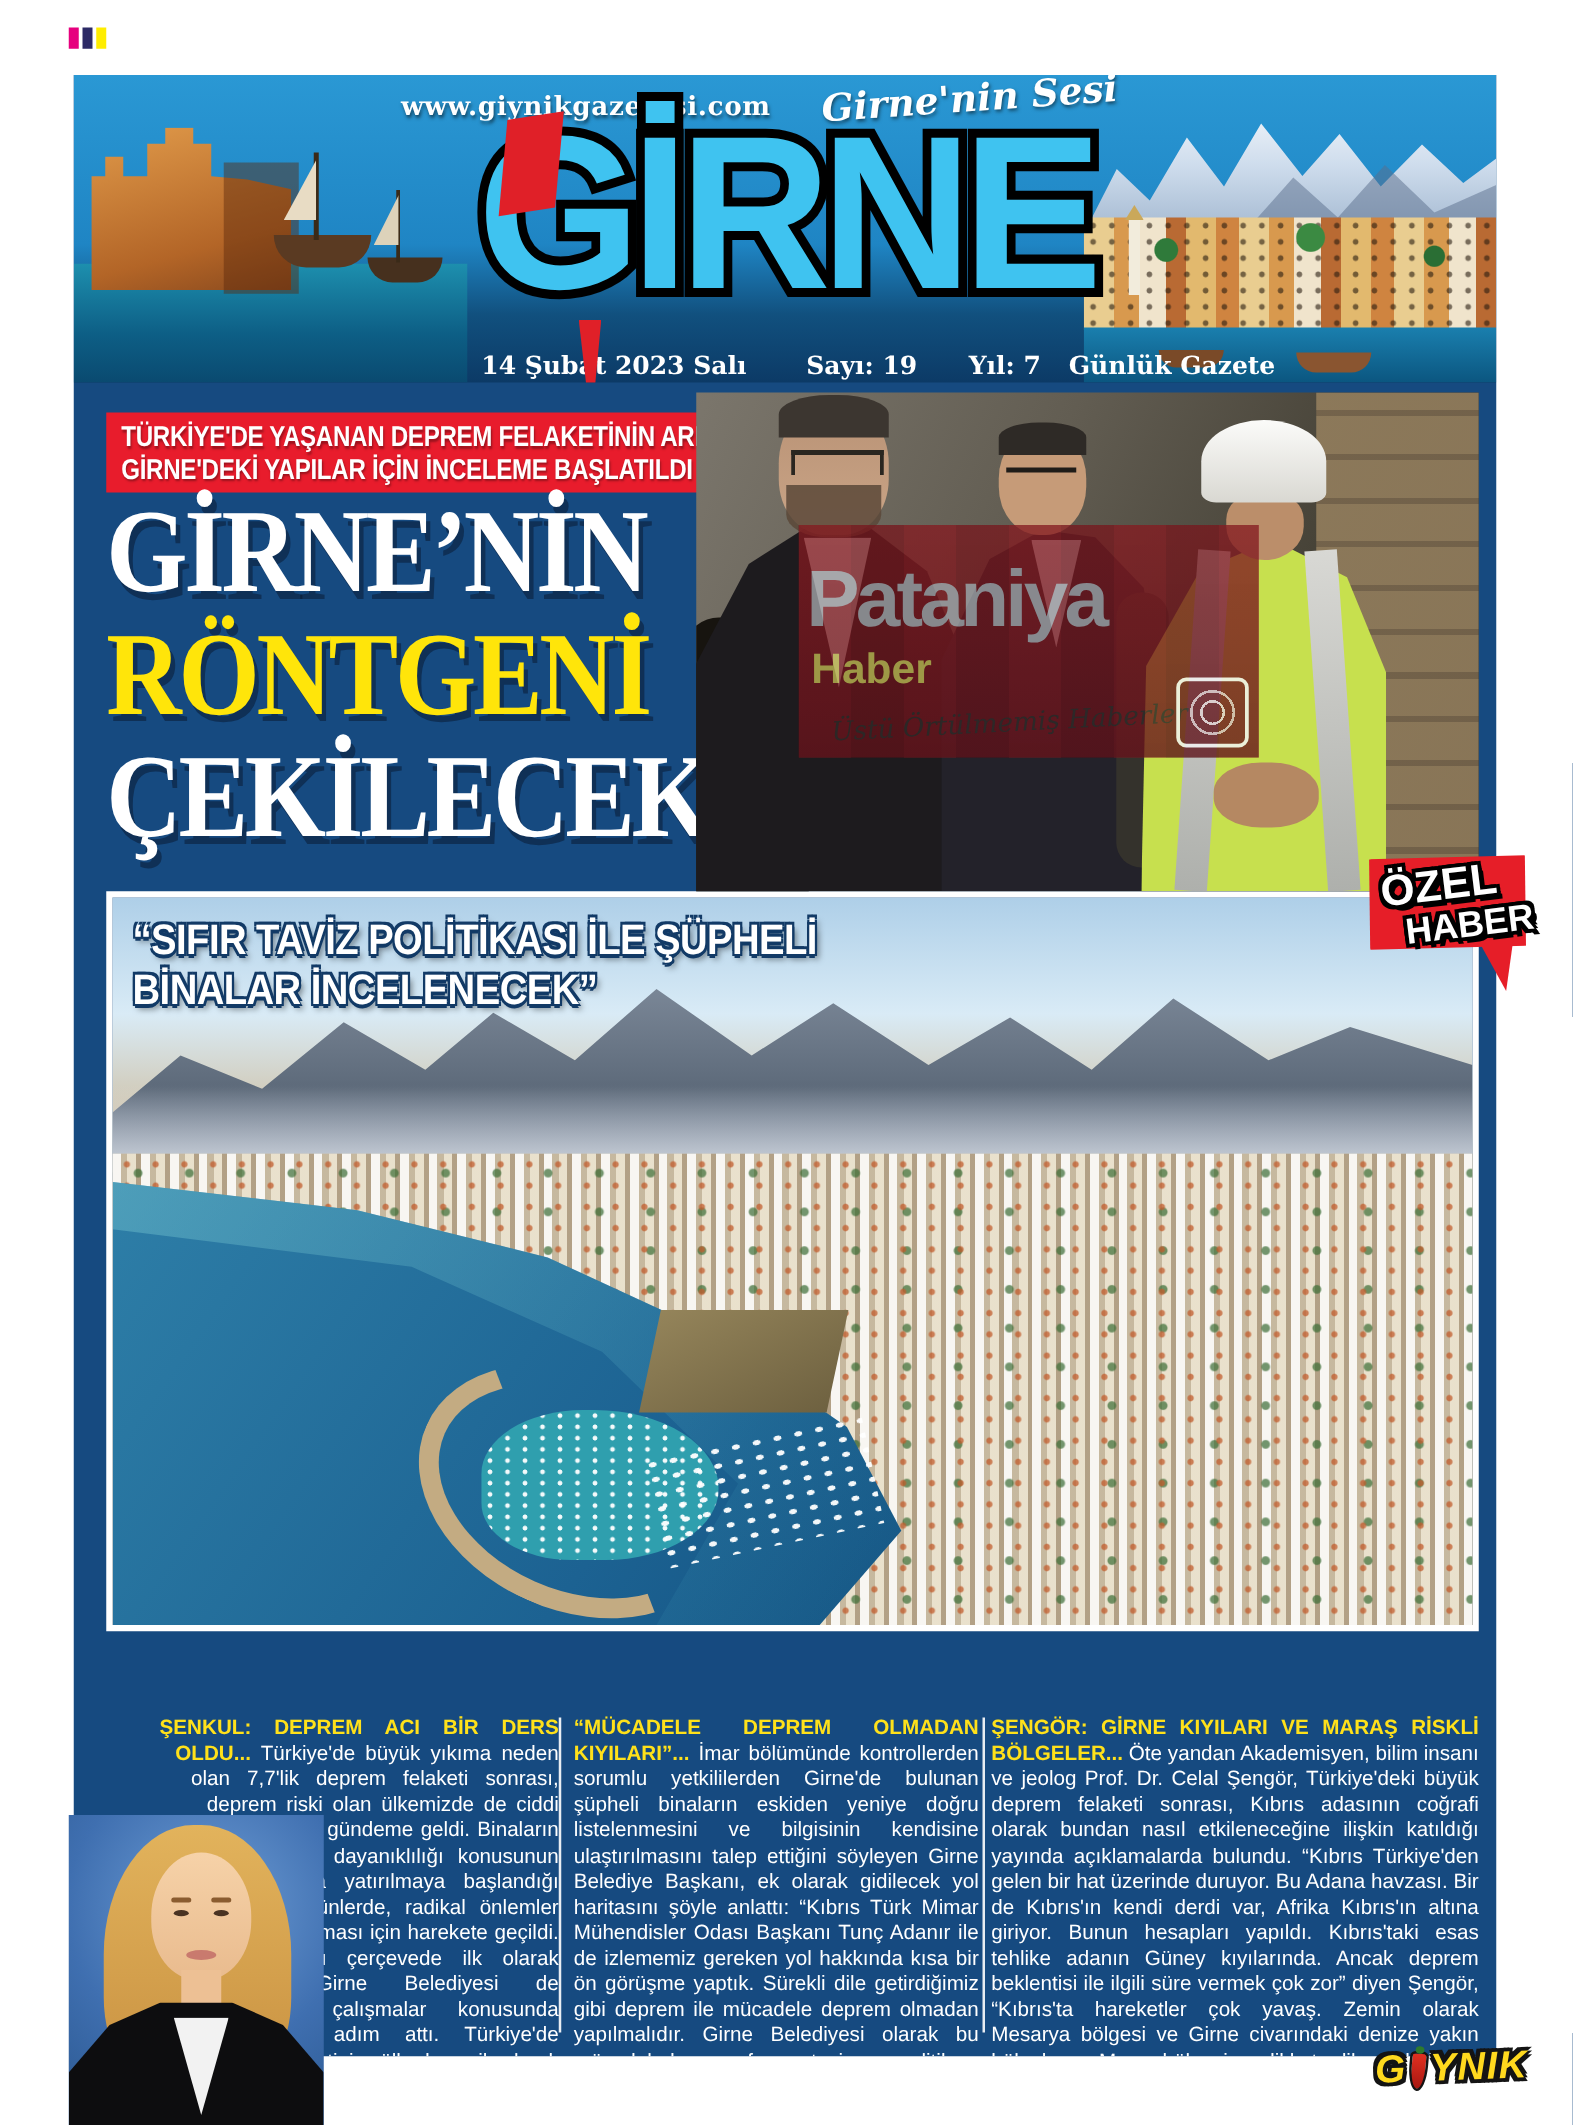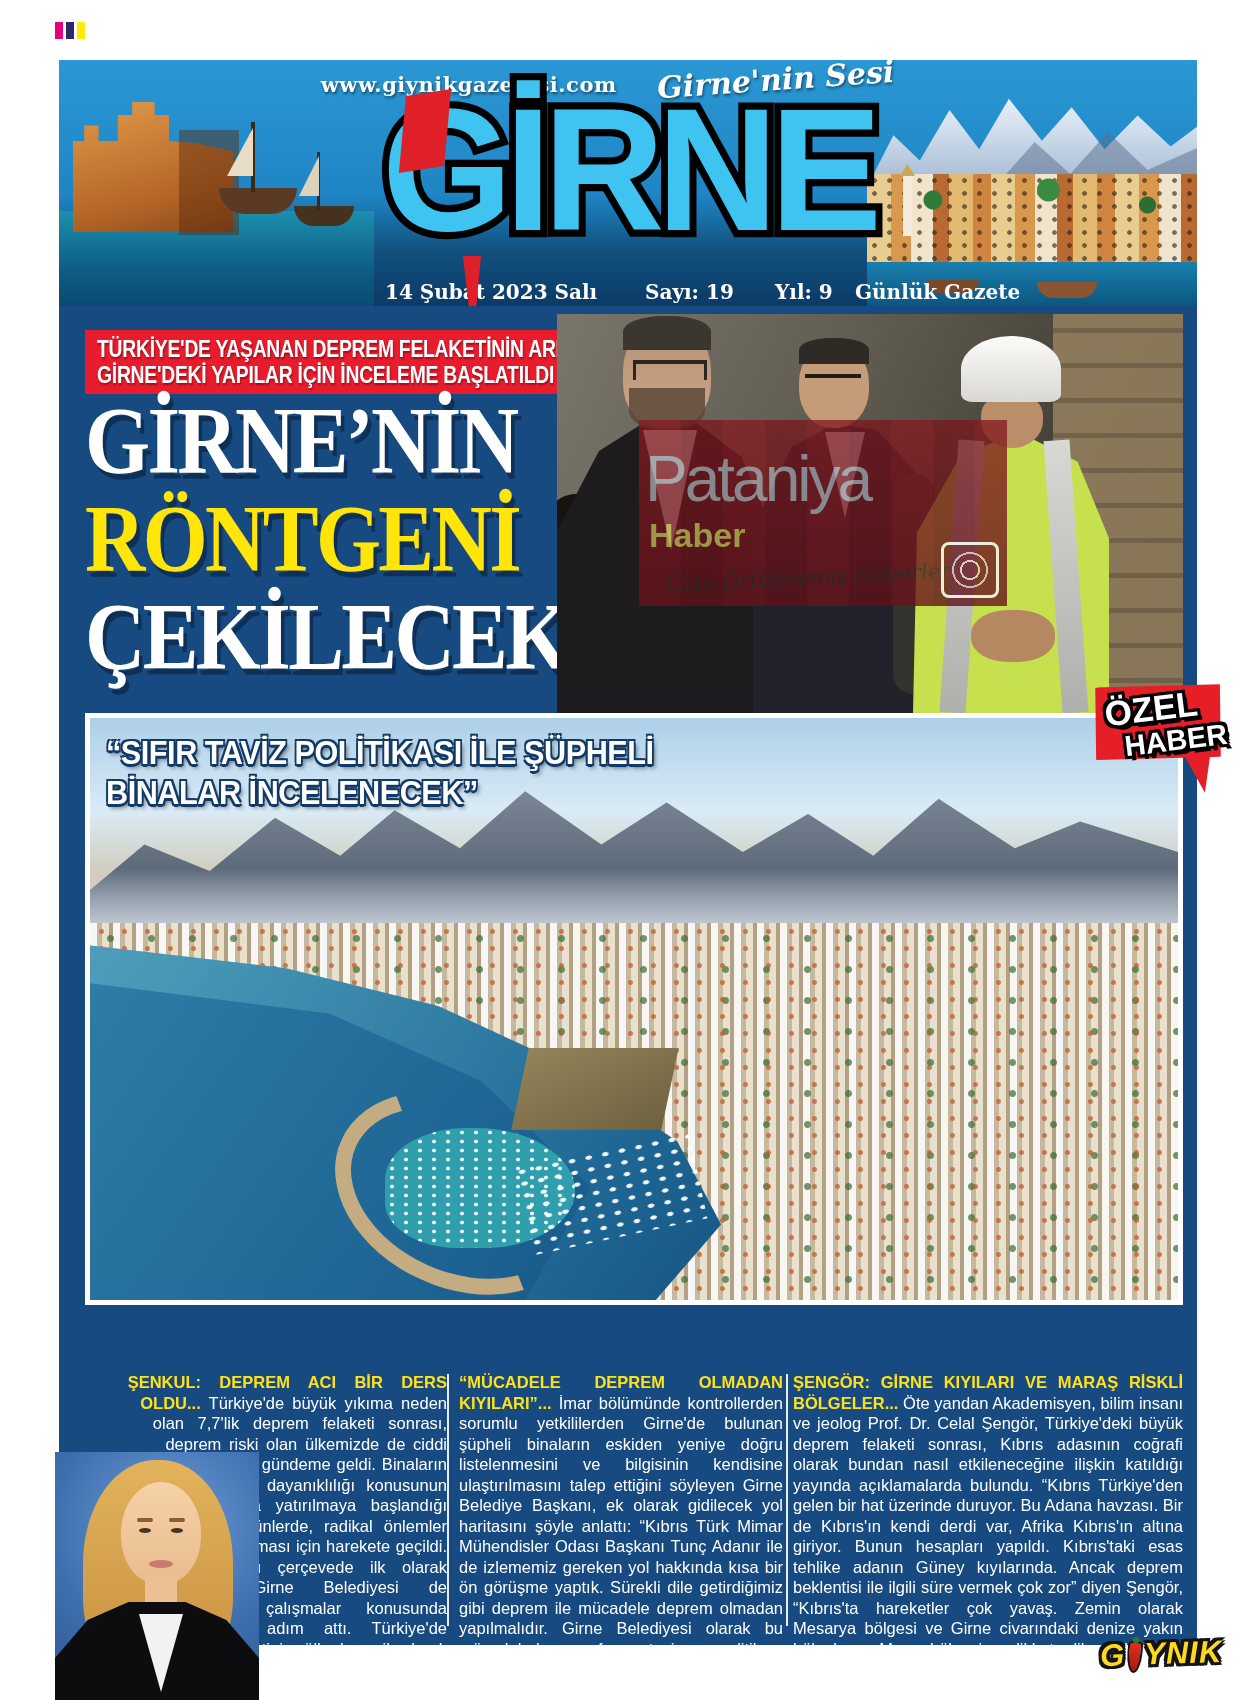--- a/index.html
+++ b/index.html
@@ -115,21 +115,21 @@
   .w-stripe1,.w-stripe2{position:absolute;top:126px;width:26px;height:273px;
            background:linear-gradient(180deg,#d8d8d4 0%,#aeb0ac 100%);}
   .w-stripe1{left:392px;transform:rotate(4deg);}
   .w-stripe2{left:496px;transform:rotate(-4deg);}
   .w-arm{position:absolute;left:336px;top:160px;width:42px;height:220px;background:#34322c;border-radius:20px;}
   .w-hands{position:absolute;left:414px;top:296px;width:84px;height:52px;background:#b58862;border-radius:45%;}
   
   .wm{position:absolute;left:82px;top:106px;width:368px;height:186px;opacity:.85;
       background:linear-gradient(0deg,rgba(96,18,26,.85),rgba(128,26,32,.8)),
                  repeating-linear-gradient(90deg,rgba(170,34,40,.55) 0 42px,rgba(58,10,14,.55) 42px 84px);}
-  .wm-brand{position:absolute;left:6px;top:22px;font-size:64px;font-weight:400;letter-spacing:-3px;
+  .wm-brand{position:absolute;left:6px;top:22px;font-size:64px;font-weight:700;letter-spacing:-3px;
       color:rgba(156,162,168,.95);white-space:nowrap;}
   .wm-sub{position:absolute;left:10px;top:96px;font-size:34px;font-weight:900;color:#b5ae4e;}
   .wm-script{position:absolute;left:26px;top:146px;font-family:"DejaVu Serif",serif;font-style:italic;
       font-size:21px;color:#2f2a28;transform:rotate(-3deg);white-space:nowrap;}
   .wm-logo{position:absolute;right:8px;bottom:8px;width:52px;height:50px;border:3px solid #f2f2f2;
       border-radius:8px;background:radial-gradient(circle at 50% 50%,transparent 0 8px,rgba(250,250,250,.8) 8px 10px,transparent 10px 16px,rgba(250,250,250,.7) 16px 18px,transparent 18px);}
   
   .ozel{position:absolute;left:1093px;top:680px;width:132px;height:100px;transform:rotate(-7deg);z-index:8;}
   .ozel-bg{position:absolute;inset:0;background:#e61e28;clip-path:polygon(6% 0,100% 12%,94% 84%,0 72%);}
   .ozel-tail{position:absolute;left:66%;top:76%;width:28px;height:42px;background:#e61e28;
@@ -261,21 +261,21 @@
       <div class="site-url">www.giynikgazetesi.com</div>
       <div class="tagline">Girne'nin Sesi</div>
       <div class="logo-wrap">
         <span class="logo-txt" data-text="GİRNE">GİRNE</span>
       </div>
       <div class="logo-flag"></div>
       <div class="logo-drip"></div>
       <div class="dateline">
         <span class="dl-date">14 Şubat 2023 Salı</span>
         <span class="dl-issue">Sayı: 19</span>
-        <span class="dl-year">Yıl: 9</span>
+        <span class="dl-year">Yıl: 7</span>
         <span class="dl-edition">Günlük Gazete</span>
       </div>
 
     </div>
 
     <div class="hero">
       <div class="kicker">
         <div>TÜRKİYE'DE YAŞANAN DEPREM FELAKETİNİN ARDINDAN</div>
         <div>GİRNE'DEKİ YAPILAR İÇİN İNCELEME BAŞLATILDI</div>
       </div>

